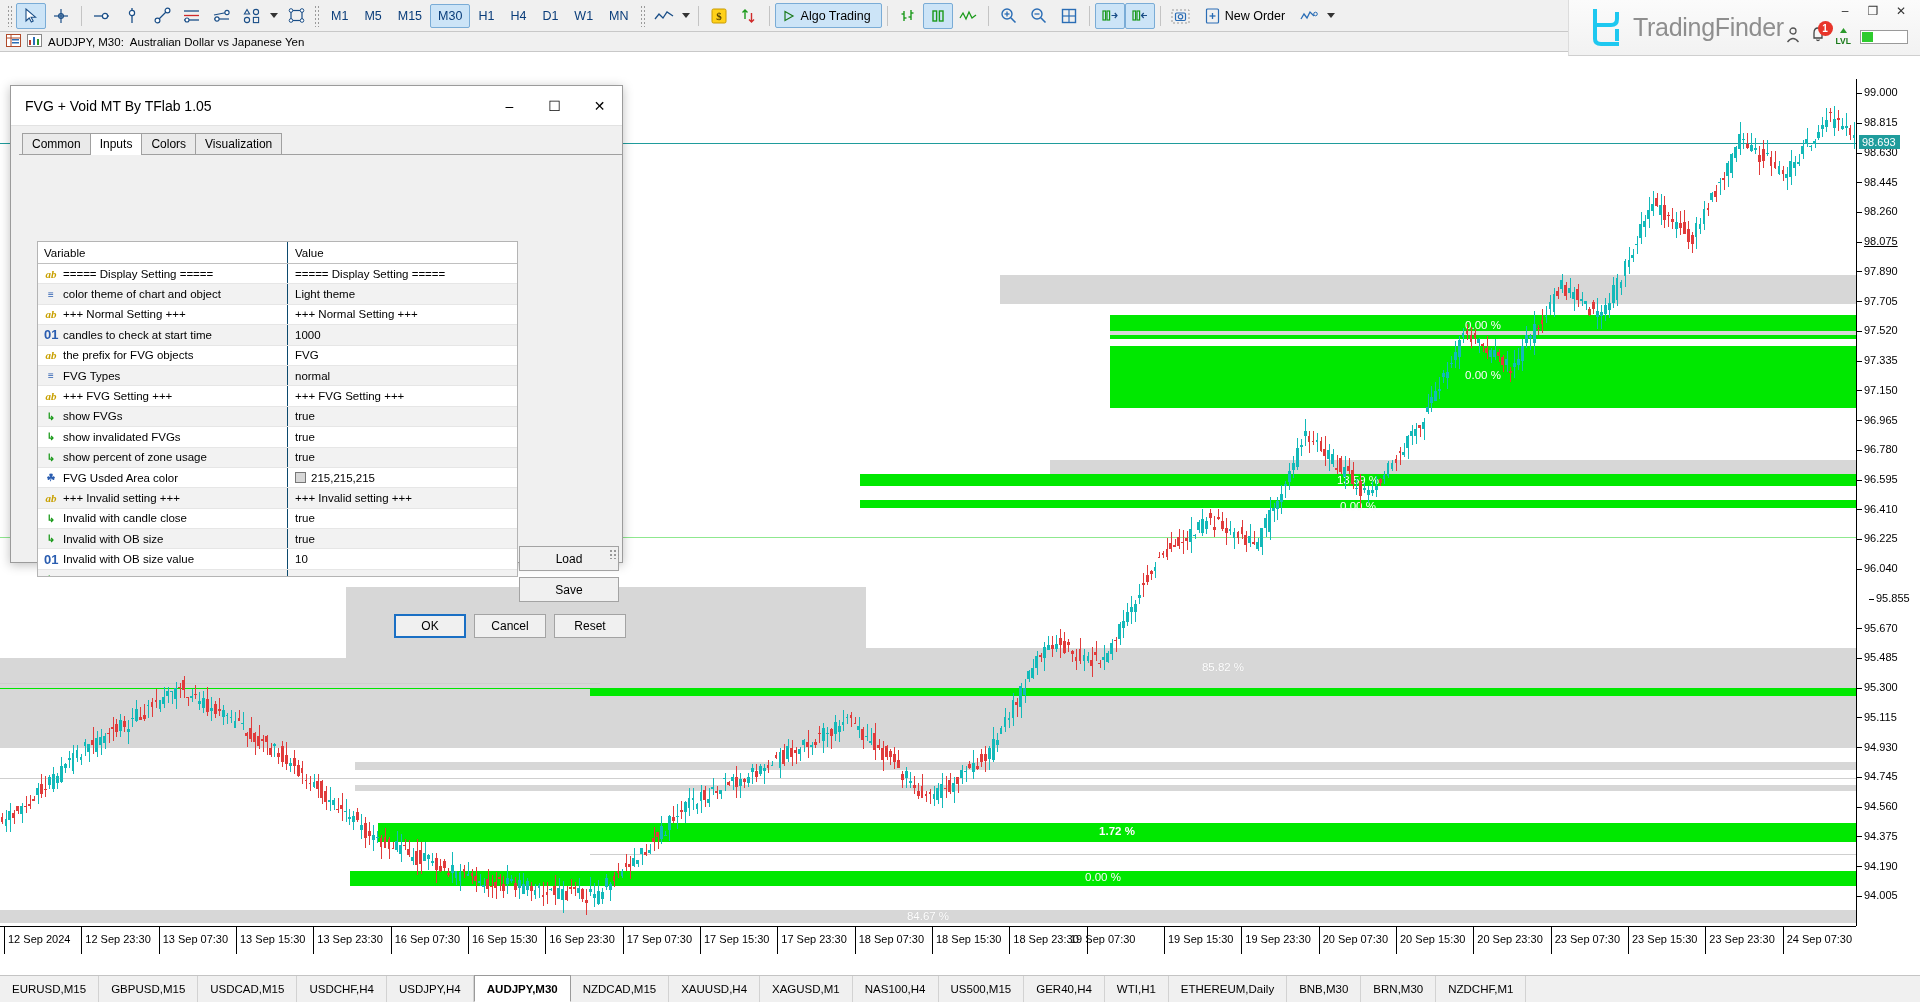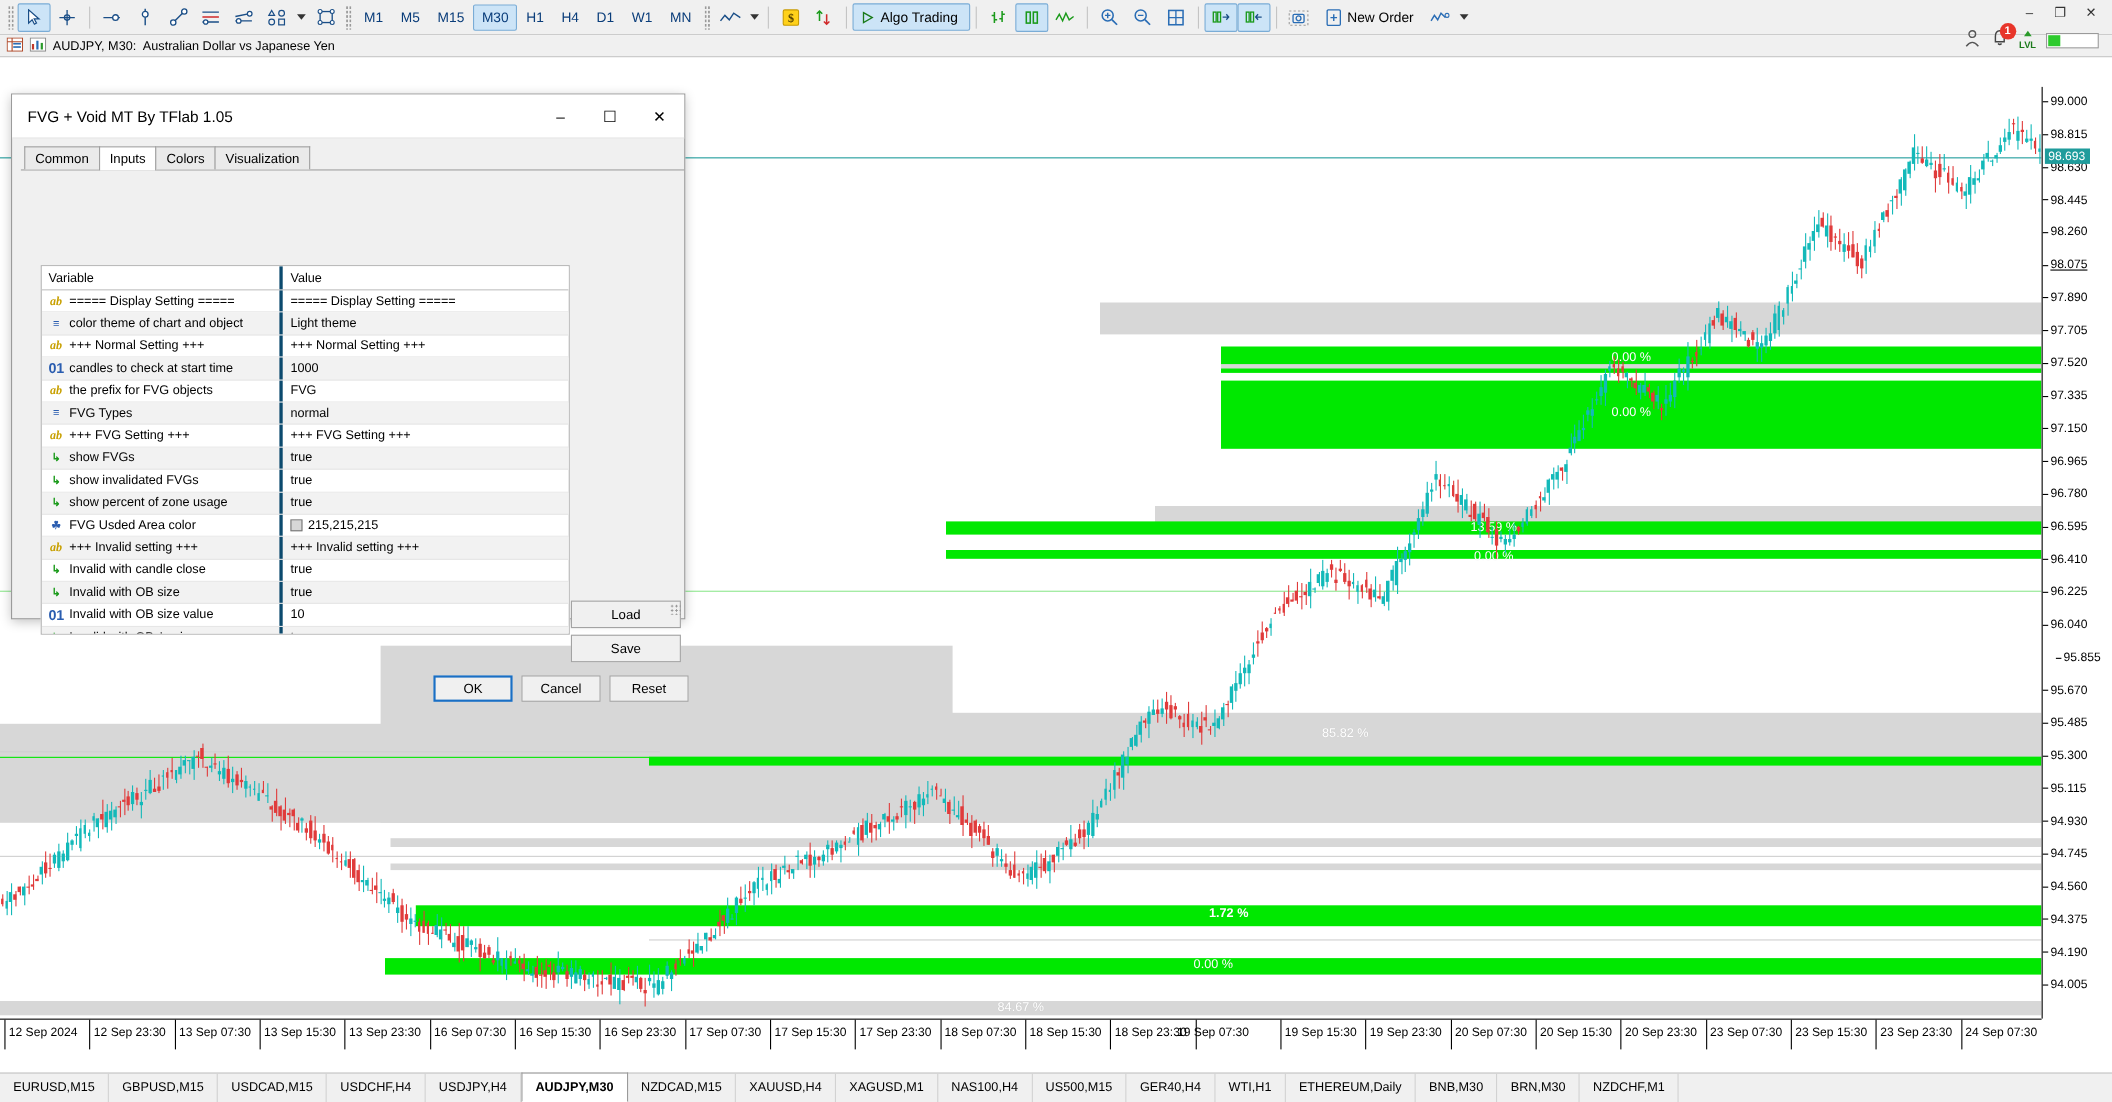--- a/index.html
+++ b/index.html
@@ -130,22 +130,22 @@
   .dtab { padding:3px 9px 3px 9px; font-size:12px; border:1px solid #a0a0a0;
     border-bottom:none; background:#eaeaea; margin-right:-1px; cursor:default; }
   .dtab.active { background:#fff; position:relative; top:1px; padding-bottom:4px; }
 
   .grid-wrap { position:absolute; left:26px; top:155px; width:481px; height:336px;
     border:1px solid #b4b4b4; background:#fff; overflow:hidden; }
   .grow { display:flex; height:20.4px; align-items:center; font-size:11.5px;
     border-bottom:1px solid #e6e6e6; }
   .grow.hdr { background:#fff; border-bottom:1px solid #c0c0c0; height:22px; }
   .grow.alt { background:#f2f2f2; }
-  .gcell-var { width:219px; display:flex; align-items:center; gap:5px;
-    padding-left:6px; border-right:3px solid #0c4a6e; height:100%; overflow:hidden; white-space:nowrap;}
+  .gcell-var { width:250px; display:flex; align-items:center; gap:5px;
+    padding-left:6px; border-right:1px solid #0c4a6e; height:100%; overflow:hidden; white-space:nowrap;}
   .gcell-val { flex:1; padding-left:7px; white-space:nowrap; overflow:hidden; display:flex; align-items:center; gap:5px;}
   .vicon { width:14px; text-align:center; font-size:10px; font-weight:bold; flex:none; }
   .vicon.ab { color:#c8a000; font-family:"Liberation Serif", serif; font-style:italic; font-size:11px;}
   .vicon.enum { color:#2a5db0; }
   .vicon.num { color:#2a5db0; font-size:13px; }
   .vicon.bool { color:#1a9a1a; }
   .vicon.color { color:#2a5db0; }
   .swatch { width:11px;height:11px;border:1px solid #777; background:#d7d7d7; display:inline-block;}
 
   .sidebtn {
@@ -360,20 +360,30 @@
       <svg width="18" height="14" viewBox="0 0 18 14">
           <polyline points="1,10 4,5 7,9 10,3 14,7" fill="none" stroke="#2a6db5" stroke-width="1.3"></polyline>
           <circle cx="15.5" cy="5" r="1.8" fill="none" stroke="#2a6db5" stroke-width="1"></circle>
         </svg>
     </div>
     <div class="tb-btn" style="width:14px">
         <span class="caret"></span>
       </div>
   </div>
 
+  <div class="brandpanel">
+    <div class="brand-logo">
+      <svg width="40" height="38" viewBox="0 0 40 38">
+        <path d="M8 2 L8 30 Q8 35 14 35 L30 35" fill="none" stroke="#1ec8f0" stroke-width="4" stroke-linecap="square"></path>
+        <path d="M8 16 L24 16 Q30 16 30 10 L30 5" fill="none" stroke="#1ec8f0" stroke-width="4" stroke-linecap="square"></path>
+        <path d="M30 22 L30 30" fill="none" stroke="#1ec8f0" stroke-width="4" stroke-linecap="square"></path>
+      </svg>
+    </div>
+    <div class="brand-text">TradingFinder</div>
+  </div>
 
   <div class="wincontrols">
     <div class="wc">–</div>
     <div class="wc">❐</div>
     <div class="wc close">✕</div>
   </div>
 
   <div class="tray">
     <div>
       <svg width="14" height="16" viewBox="0 0 14 16">

